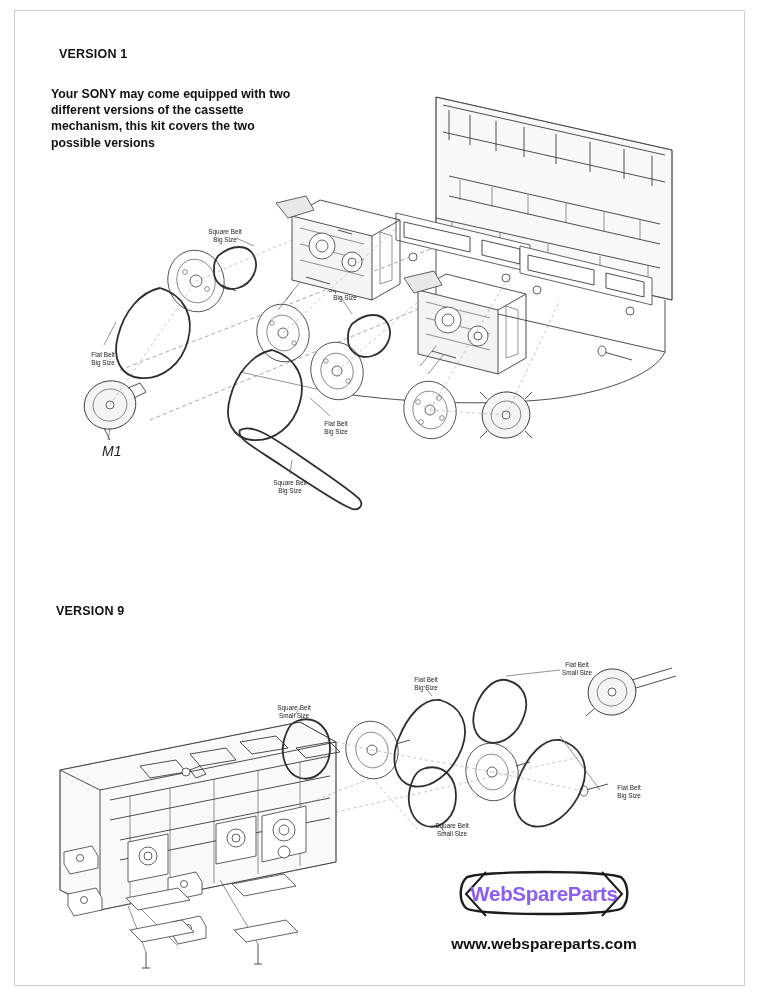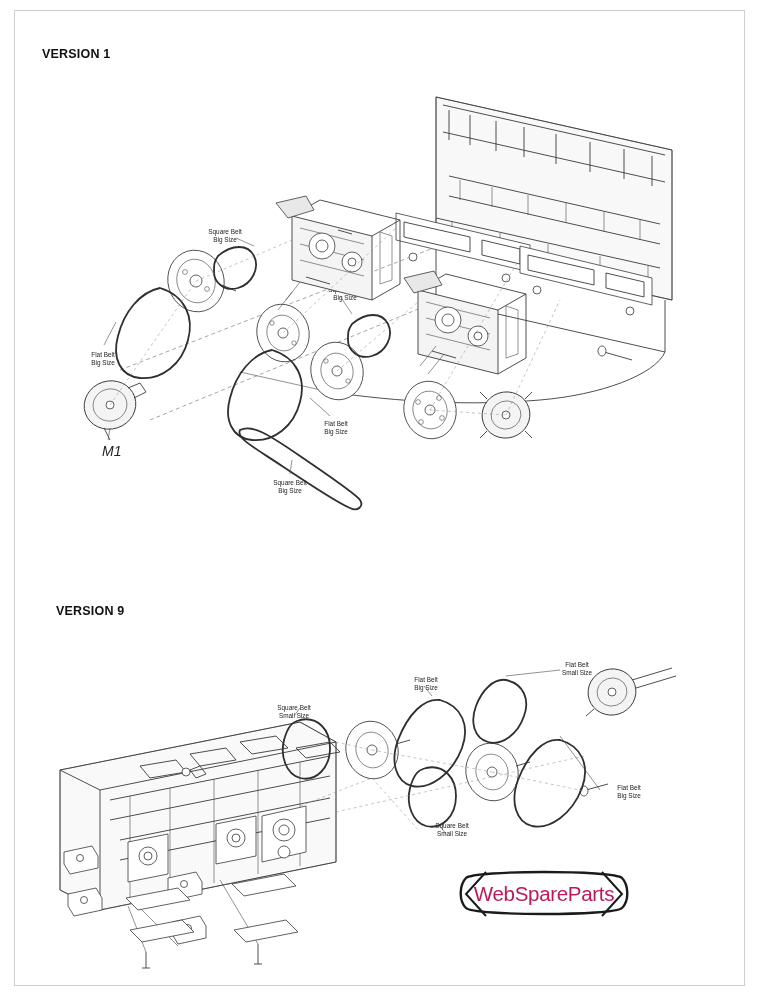--- a/index.html
+++ b/index.html
@@ -27,21 +27,21 @@
     box-sizing: border-box;
     pointer-events: none;
   }
   .heading {
     position: absolute;
     font-weight: bold;
     font-size: 12.5px;
     color: #111111;
     letter-spacing: 0.2px;
   }
-  #version1-heading { left: 42px; top: 47px; }
+  #version1-heading { left: 59px; top: 47px; }
   #version2-heading { left: 56px; top: 604px; }
 
   .intro {
     position: absolute;
     left: 51px;
     top: 86px;
     width: 240px;
     font-size: 12.3px;
     font-weight: bold;
     line-height: 1.32;
@@ -83,22 +83,22 @@
   .brand-text {
     position: absolute;
     left: 0;
     top: 0;
     width: 190px;
     height: 44px;
     display: flex;
     align-items: center;
     justify-content: center;
     font-size: 20.5px;
-    font-weight: normal;
-    color: #be185d;
+    font-weight: bold;
+    color: #8b5cf6;
     letter-spacing: -0.3px;
     z-index: 2;
   }
   .site-url {
     position: absolute;
     left: 426px;
     top: 935px;
     width: 236px;
     text-align: center;
     font-size: 15.5px;
@@ -108,20 +108,21 @@
 </style>
 </head>
 <body>
 
 <div id="page">
 
   <div class="page-border"></div>
 
   <div class="heading" id="version1-heading">VERSION 1</div>
 
+  <div class="intro">Your SONY may come equipped with two different versions of the cassette mechanism, this kit covers the two possible versions</div>
 
   <div class="heading" id="version2-heading">VERSION 9</div>
 
   <div class="callout" style="left:196px; top:228px; width:58px;">Square Belt
 Big Size</div>
   <div class="callout" style="left:316px; top:286px; width:58px;">Square Belt
 Big Size</div>
   <div class="callout" style="left:78px; top:351px; width:50px;">Flat Belt
 Big Size</div>
   <div class="callout" style="left:311px; top:420px; width:50px;">Flat Belt
@@ -451,14 +452,15 @@
       <path fill="#ffffff" stroke="#1b1b1b" stroke-width="2.4" d="M466 878 C 474 870, 614 870, 622 878 C 628 884, 630 900, 622 908 C 614 916, 474 916, 466 908 C 458 900, 460 884, 466 878 Z"></path>
       <path fill="none" stroke="#1b1b1b" stroke-width="2.0" d="M486 872 L466 894 L486 916"></path>
       <path fill="none" stroke="#1b1b1b" stroke-width="2.0" d="M602 872 L622 894 L602 916"></path>
     </g>
   </svg>
 
   <div class="brand">
     <div class="brand-text">WebSpareParts</div>
   </div>
 
+  <div class="site-url">www.webspareparts.com</div>
 
 </div>
 
 </body></html>

